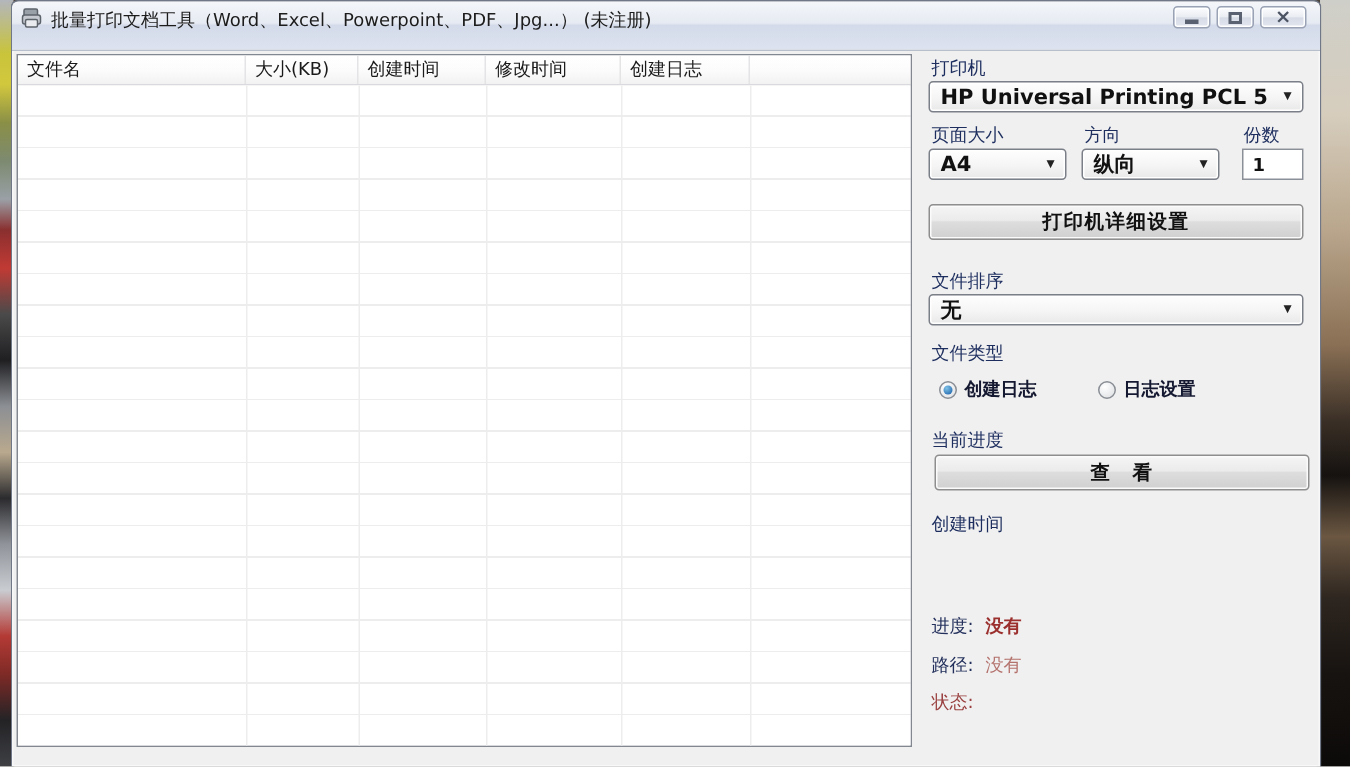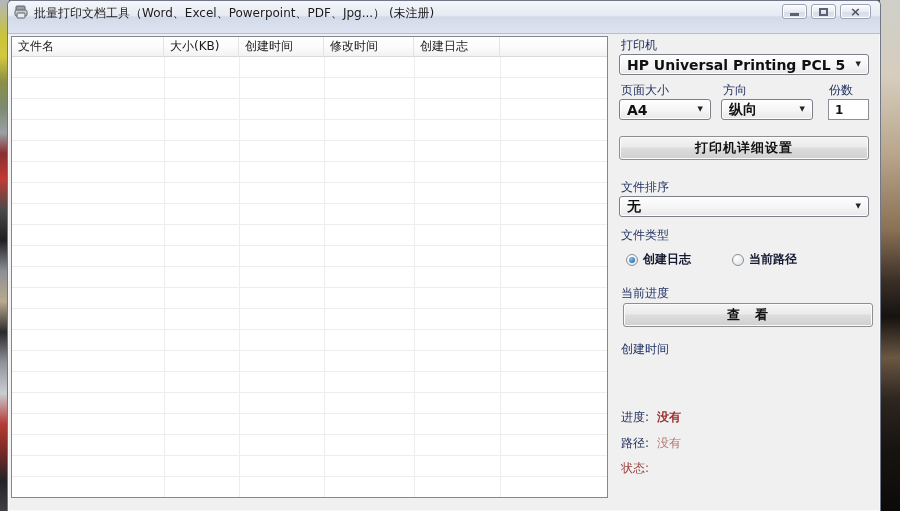--- a/index.html
+++ b/index.html
@@ -169,21 +169,21 @@
       <div class="plabel" style="left:613px; top:204px">文件类型</div>
 
       <div class="radio-row" style="left:618px; top:228px">
         <span class="radio-circle">
           <span class="radio-dot"></span>
         </span>
         <span class="radio-label">创建日志</span>
       </div>
       <div class="radio-row" style="left:724px; top:228px">
         <span class="radio-circle"></span>
-        <span class="radio-label">当前路径</span>
+        <span class="radio-label">日志设置</span>
       </div>
 
       <div class="plabel" style="left:613px; top:262px">当前进度</div>
       <div class="pbtn" style="left:615px; top:280px; width:250px">查　看</div>
 
       <div class="plabel" style="left:613px; top:318px">创建时间</div>
 
       <div class="stat-label" style="left:613px; top:386px">进度:</div>
       <div class="stat-val-strong" style="left:649px; top:386px">没有</div>
 

